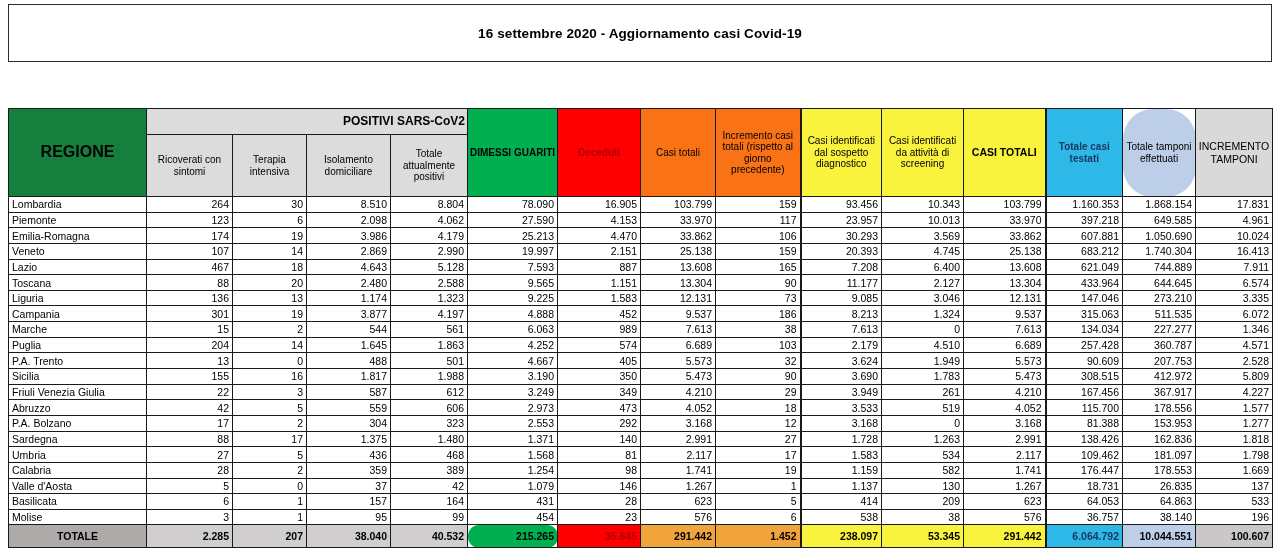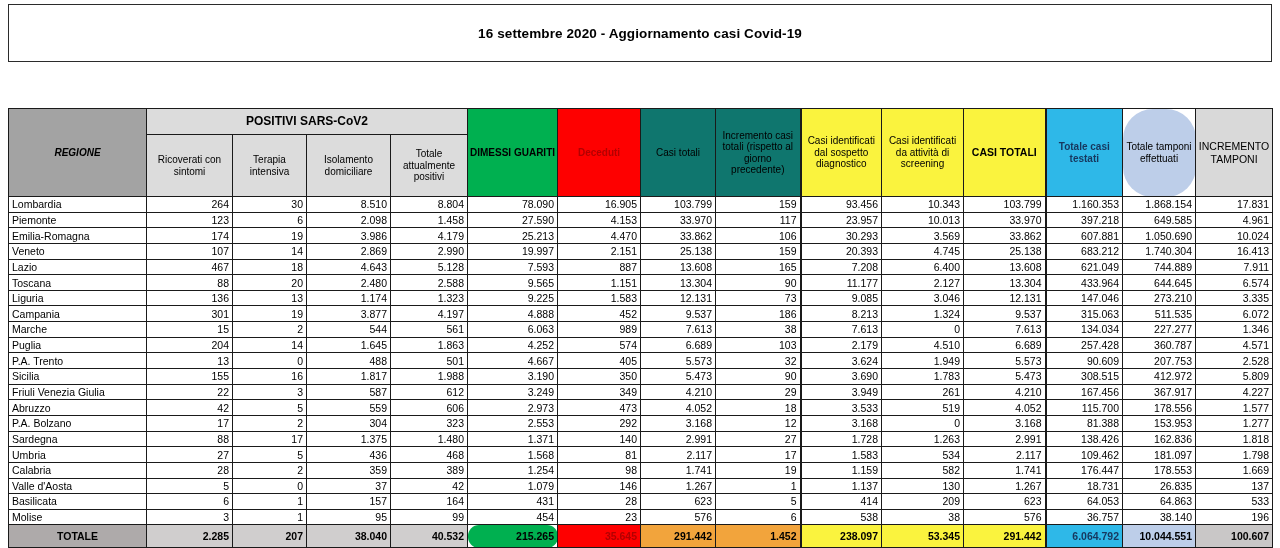--- a/index.html
+++ b/index.html
@@ -4,26 +4,26 @@
 <style>
   html,body{margin:0;padding:0;background:#fff;}
   body{width:1280px;height:548px;overflow:hidden;font-family:"Liberation Sans",sans-serif;color:#000;}
   .title-box{box-sizing:border-box;margin:4px 8px 0 8px;width:1264px;height:58px;border:1px solid #2b2b2b;
     display:flex;flex-direction:column;justify-content:space-evenly;align-items:center;}
   .title-box div{font-size:13.5px;font-weight:600;letter-spacing:.1px;}
   table{border-collapse:collapse;table-layout:fixed;width:1264px;margin:46px 8px 0 8px;}
   th,td{box-sizing:border-box;border:1px solid #1a1a1a;overflow:hidden;}
   thead th{white-space:normal;text-align:center;vertical-align:middle;font-size:10px;font-weight:normal;line-height:1.15;padding:1px 2px;}
   tr.hrow1{height:26px;} tr.hrow2{height:62px;}
-  .h-regione{background:#a3a3a3;font-weight:bold;font-size:10px;font-style:italic;}
-  .h-group{background:#dcdcdc;font-weight:bold;font-size:12px;}
+  .h-regione{background:#15803d;font-weight:bold;font-size:16px;}
+  .h-group{background:#dcdcdc;font-weight:bold;font-size:12px;text-align:right;}
   .h-sub{background:#dcdcdc;}
   .h-green{background:#00b050;font-weight:bold;}
   .h-red{background:#fe0000;color:#b30000;font-weight:bold;}
-  .h-orange{background:#0f766e;}
+  .h-orange{background:#f97316;}
   .h-yellow{background:#faf33e;}
   .h-bold{font-weight:bold;font-size:10.5px;}
   .h-cyan{background:#2eb8e8;color:#17375e;font-weight:bold;margin-top:11px;}
   .h-lblue{background:#bdcee9;border-radius:30px;}
   .h-gray{background:#d9d9d9;font-size:10.5px;}
   tbody tr{height:15.65px;}
   tbody td{font-size:10.5px;padding:0 3px;white-space:nowrap;vertical-align:middle;background:#fff;}
   td.num{text-align:right;}
   td.region{text-align:left;}
   .tl{border-left-width:2.5px;}
@@ -103,21 +103,21 @@
         <td class="num">103.799</td>
         <td class="num tl">1.160.353</td>
         <td class="num">1.868.154</td>
         <td class="num">17.831</td>
       </tr>
       <tr>
         <td class="region">Piemonte</td>
         <td class="num">123</td>
         <td class="num">6</td>
         <td class="num">2.098</td>
-        <td class="num">1.458</td>
+        <td class="num">4.062</td>
         <td class="num">27.590</td>
         <td class="num">4.153</td>
         <td class="num">33.970</td>
         <td class="num">117</td>
         <td class="num tl">23.957</td>
         <td class="num">10.013</td>
         <td class="num">33.970</td>
         <td class="num tl">397.218</td>
         <td class="num">649.585</td>
         <td class="num">4.961</td>

